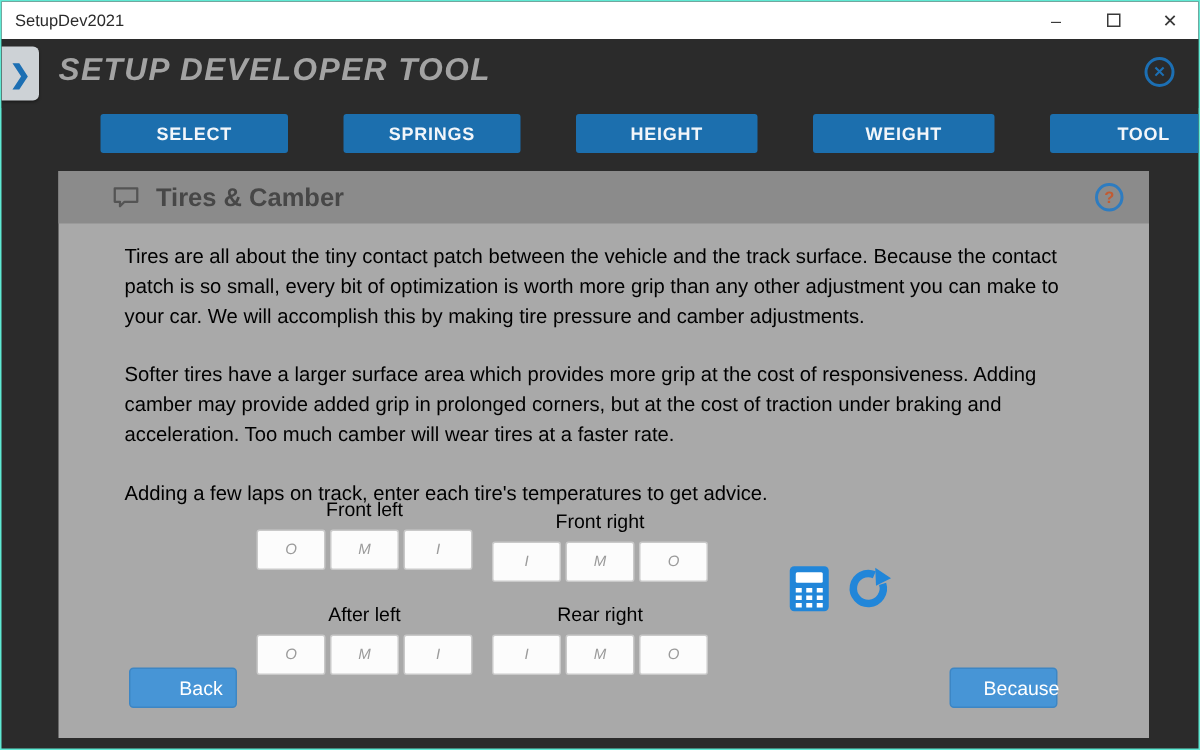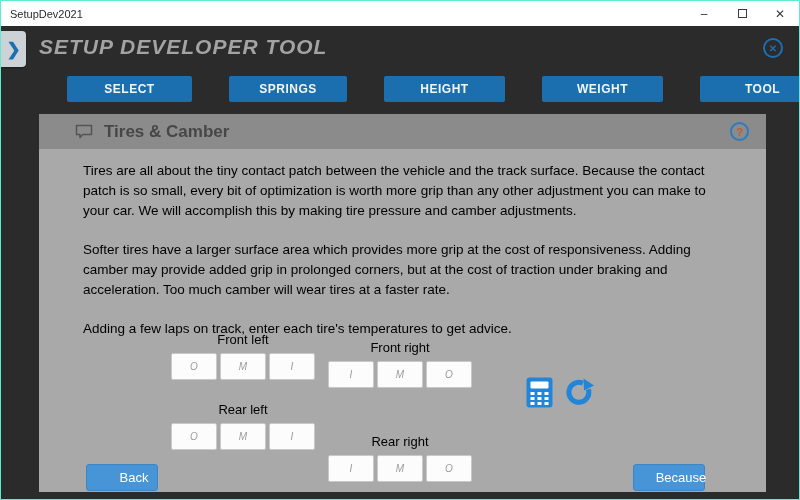--- a/index.html
+++ b/index.html
@@ -35,26 +35,26 @@
 
   .paragraphs { padding:12px 42px 0 44px; }
   .paragraphs p { font-size:13.5px; line-height:20px; color:#000000; margin-bottom:19px; }
 
   .tire-group { position:absolute; width:144px; }
   .tire-label { text-align:center; font-size:13px; color:#000000; margin-bottom:6px; }
   .tire-inputs { display:flex; gap:3px; }
   .tire-input { width:46px; height:27px; border:1px solid #c9c9c9; border-radius:2px; background:#fcfcfc; text-align:center; font-size:10px; color:#555; font-family:"Liberation Sans", sans-serif; }
   .tire-input::placeholder { font-style:italic; color:#9b9b9b; opacity:1; }
   .grp-fl { left:132px; top:183px; } .grp-fr { left:289px; top:191px; }
-  .grp-rl { left:132px; top:253px; } .grp-rr { left:289px; top:253px;margin-top:32px; }
+  .grp-rl { left:132px; top:253px; } .grp-rr { left:289px; top:253px; }
 
   .calc-icon { position:absolute; left:487px; top:228px; cursor:pointer; }
   .refresh-icon { position:absolute; left:525px; top:228px; cursor:pointer; }
 
-  .nav-btn { position:absolute; top:315px; width:72px; height:27px; background:#4795d6; border:1px solid #3d86c4; border-radius:3px; color:#ffffff; font-size:13px; display:flex; align-items:center; justify-content:center; cursor:pointer;padding-left:24px; }
+  .nav-btn { position:absolute; top:296px; width:72px; height:27px; background:#4795d6; border:1px solid #3d86c4; border-radius:3px; color:#ffffff; font-size:13px; display:flex; align-items:center; justify-content:center; cursor:pointer;padding-left:24px; }
   .back-btn { left:47px; }
   .continue-btn { left:594px; }
 </style>
 </head>
 <body>
 
 <div class="app">
 
   <div class="titlebar">
     <span class="titlebar-text">SetupDev2021</span>
@@ -119,21 +119,21 @@
       <div class="tire-group grp-fr">
         <div class="tire-label">Front right</div>
         <div class="tire-inputs">
           <input class="tire-input" placeholder="I" style="">
           <input class="tire-input" placeholder="M" style="">
           <input class="tire-input" placeholder="O" style="">
         </div>
       </div>
 
       <div class="tire-group grp-rl">
-        <div class="tire-label">Rear left</div>
+        <div class="tire-label">After left</div>
         <div class="tire-inputs">
           <input class="tire-input" placeholder="O" style="">
           <input class="tire-input" placeholder="M" style="">
           <input class="tire-input" placeholder="I" style="">
         </div>
       </div>
 
       <div class="tire-group grp-rr">
         <div class="tire-label">Rear right</div>
         <div class="tire-inputs">

